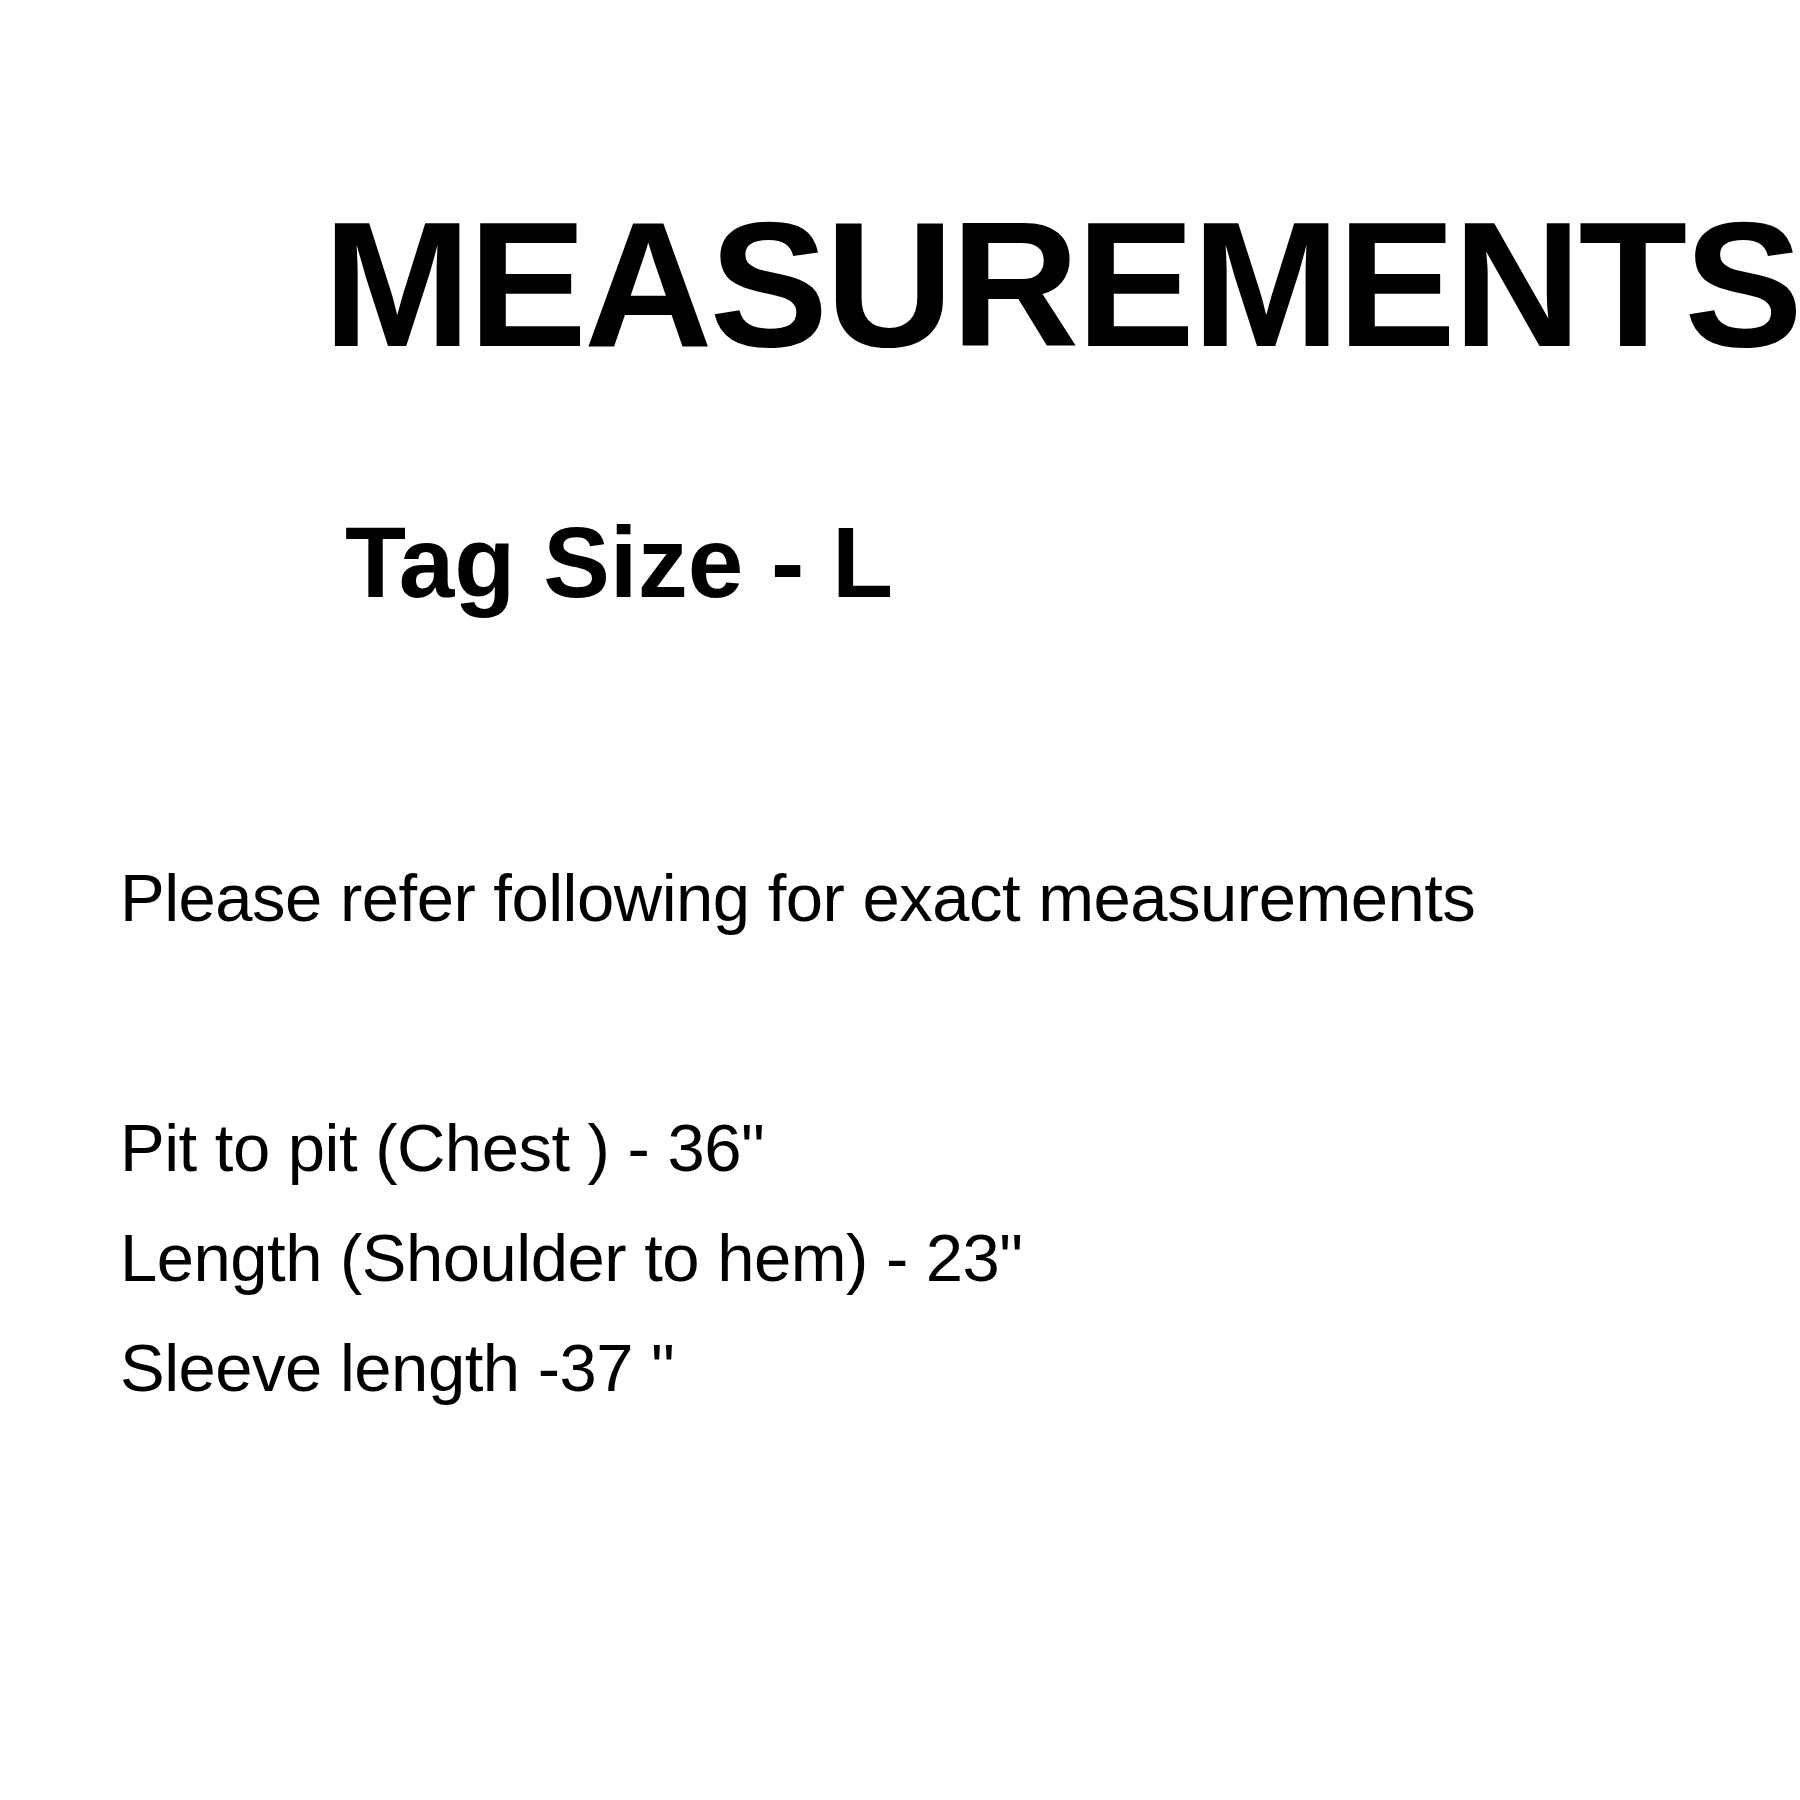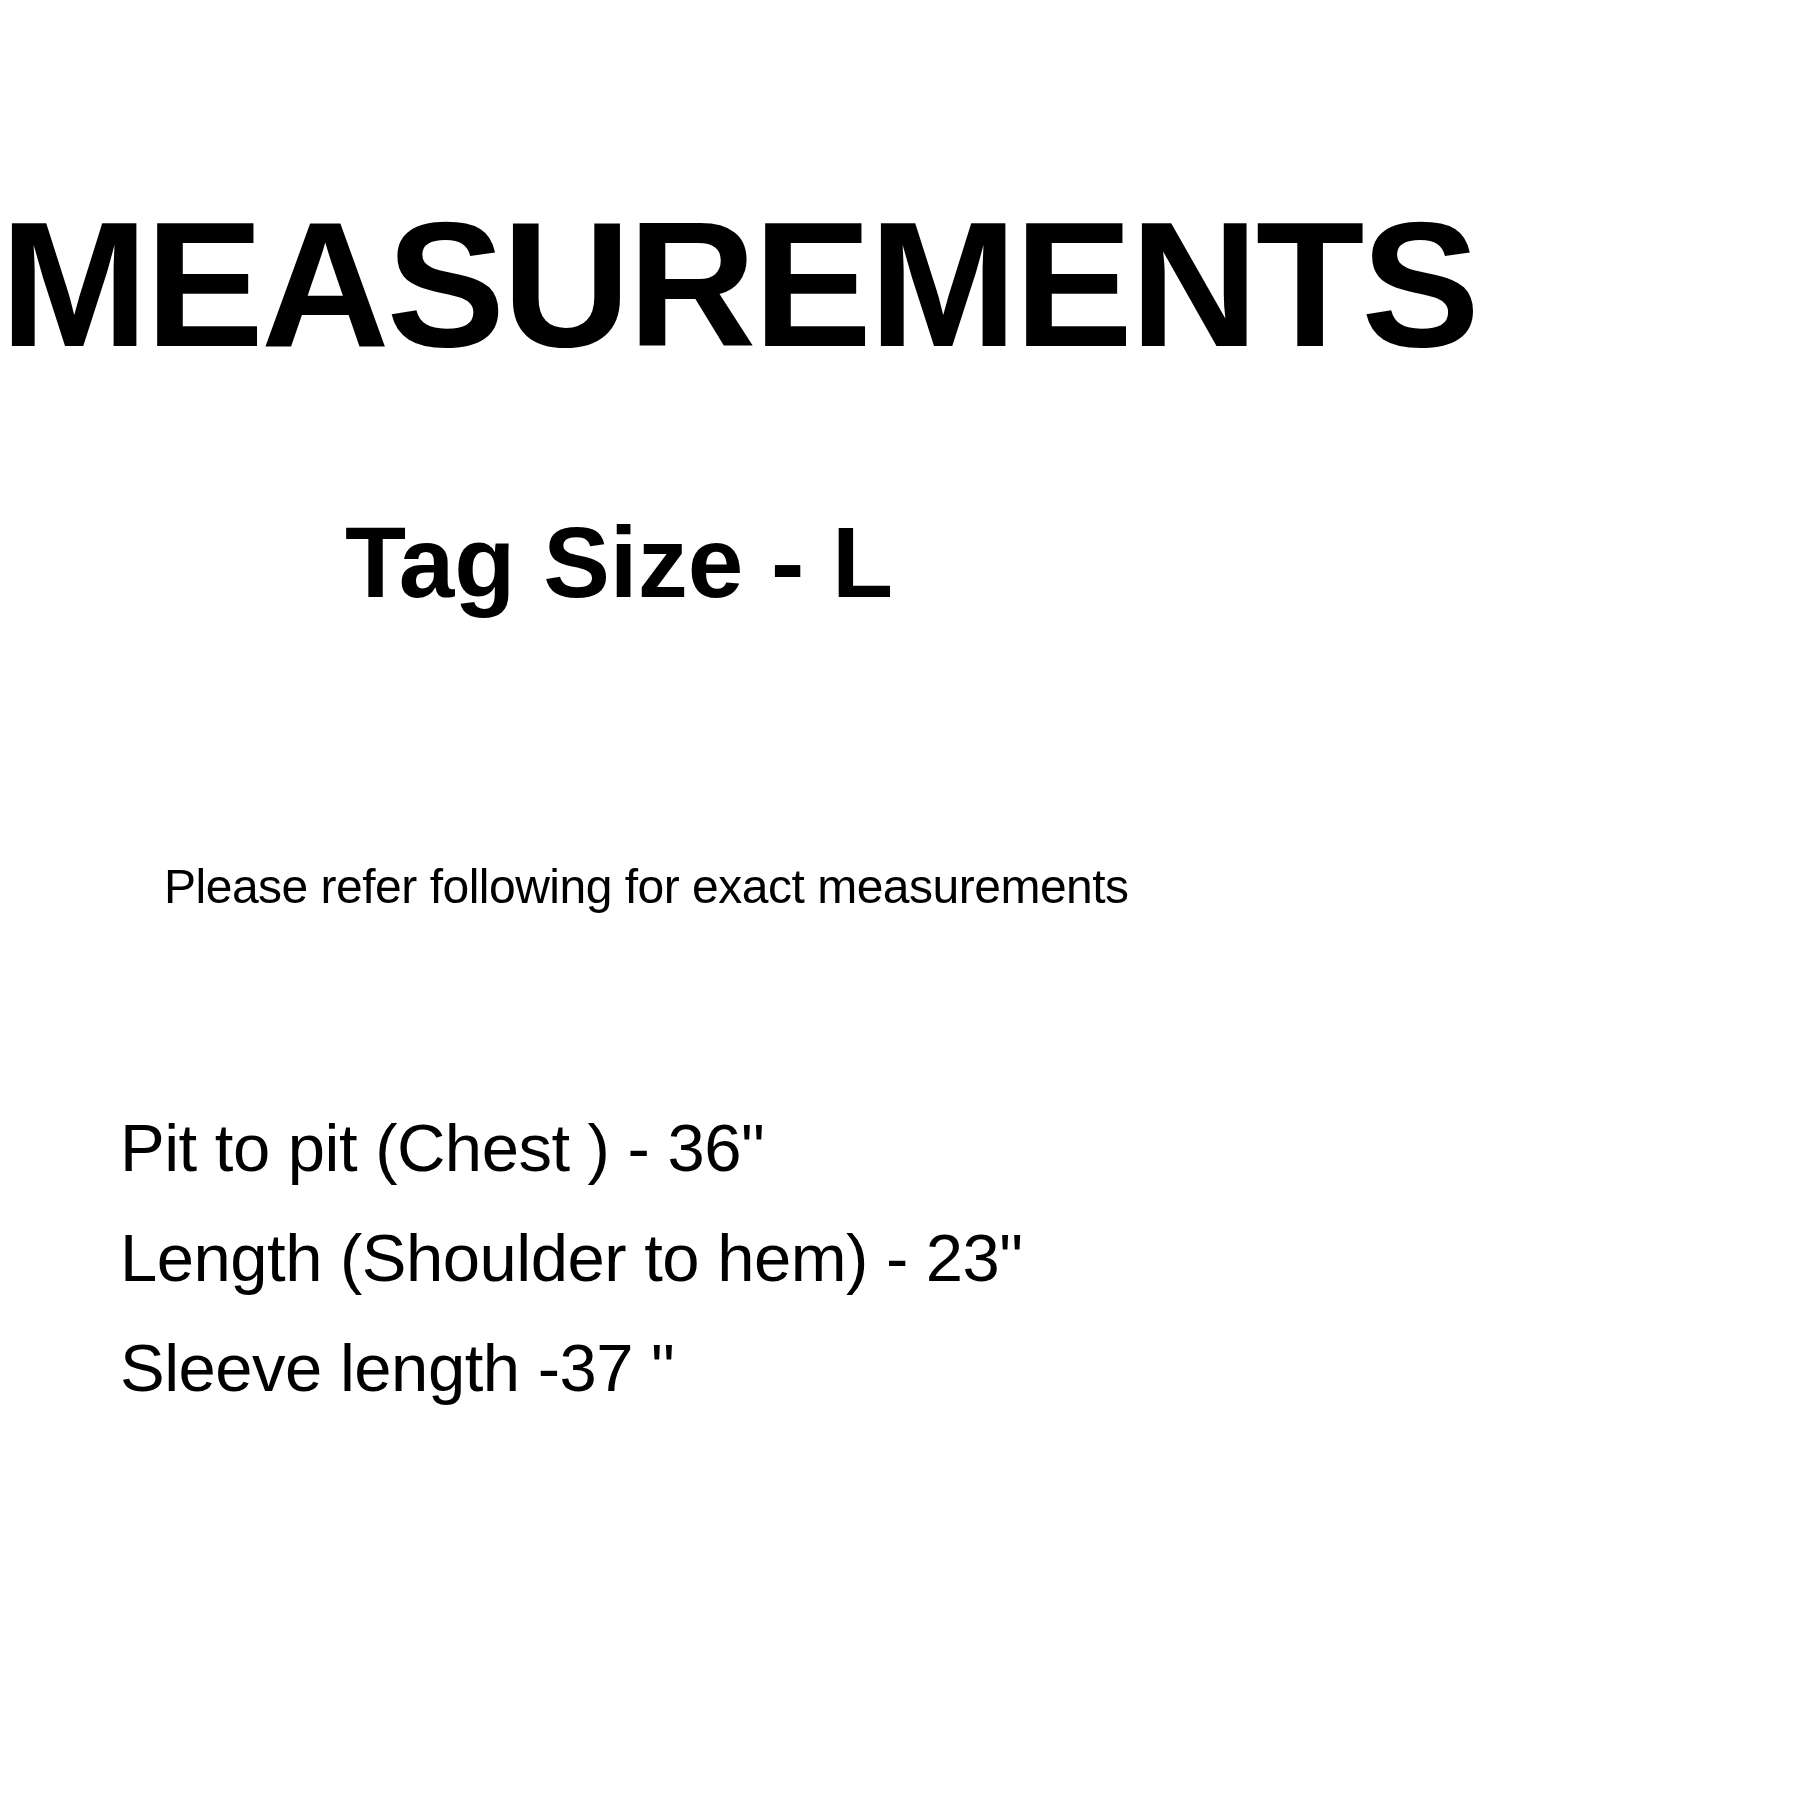--- a/index.html
+++ b/index.html
@@ -18,21 +18,21 @@
   .canvas {
     position: absolute;
     inset: 0;
     background: #ffffff;
   }
   .main-heading {
     position: absolute;
     top: 196px;
     left: 0;
     width: 100%;
-    text-align: left;
+    text-align: right;
     font-size: 178px;
     font-weight: 700;
     letter-spacing: -3px;
     line-height: 1;
     white-space: nowrap;
     color: #000000;
   }
   .tag-size {
     position: absolute;
     top: 512px;
@@ -42,26 +42,25 @@
     letter-spacing: 0px;
     line-height: 1;
     white-space: nowrap;
     color: #000000;
   }
   .intro-line {
     position: absolute;
     top: 858px;
     left: 120px;
     width: 1560px;
-    font-size: 48px;
+    font-size: 67px;
     font-weight: 400;
     line-height: 1.2;
     letter-spacing: -0.5px;
     color: #000000;
-    margin-left: 44px;
   }
   .measurements-block {
     position: absolute;
     top: 1093px;
     left: 120px;
     width: 1560px;
     font-size: 67px;
     font-weight: 400;
     line-height: 110px;
     letter-spacing: -0.5px;

